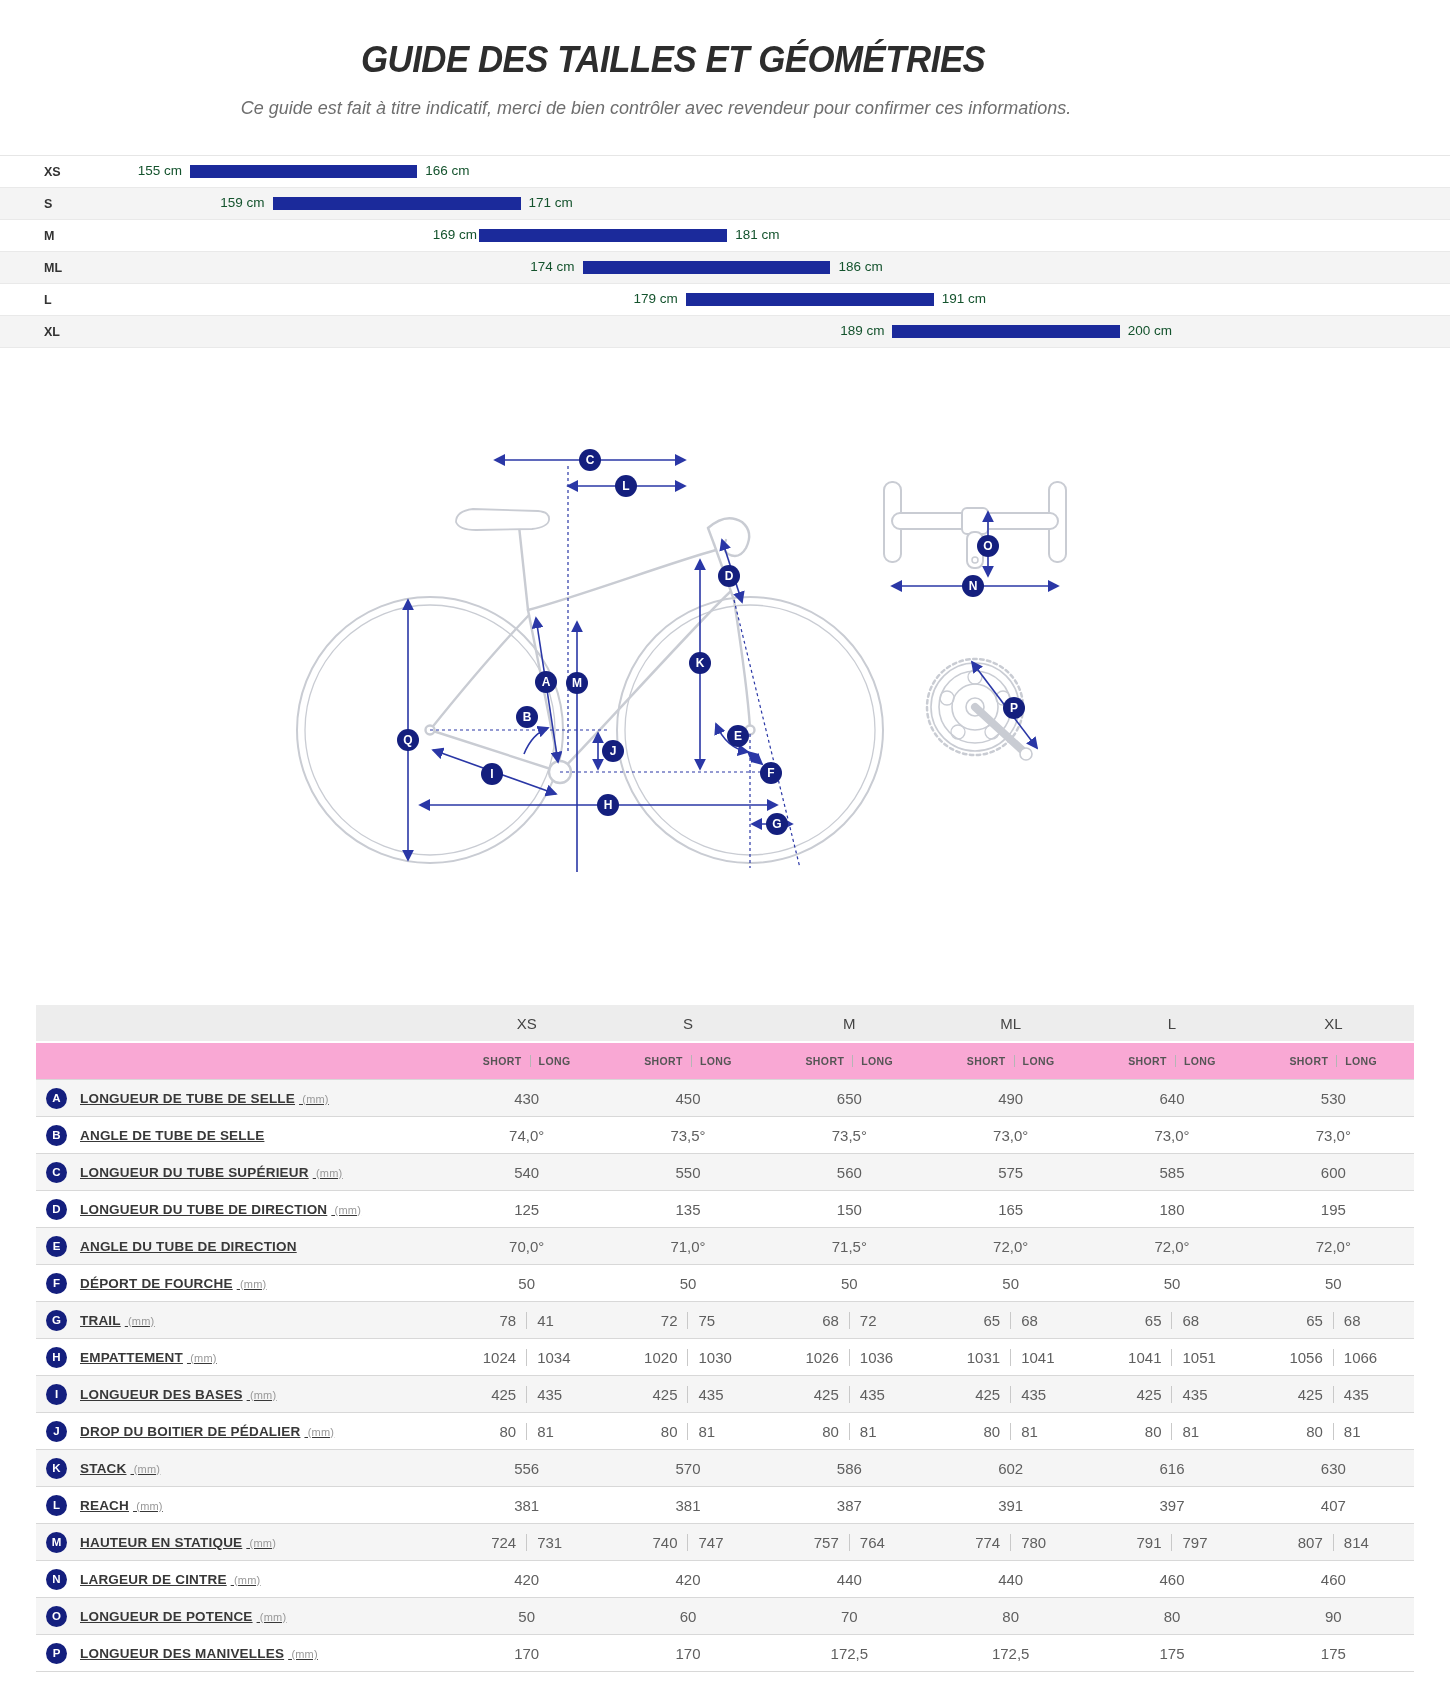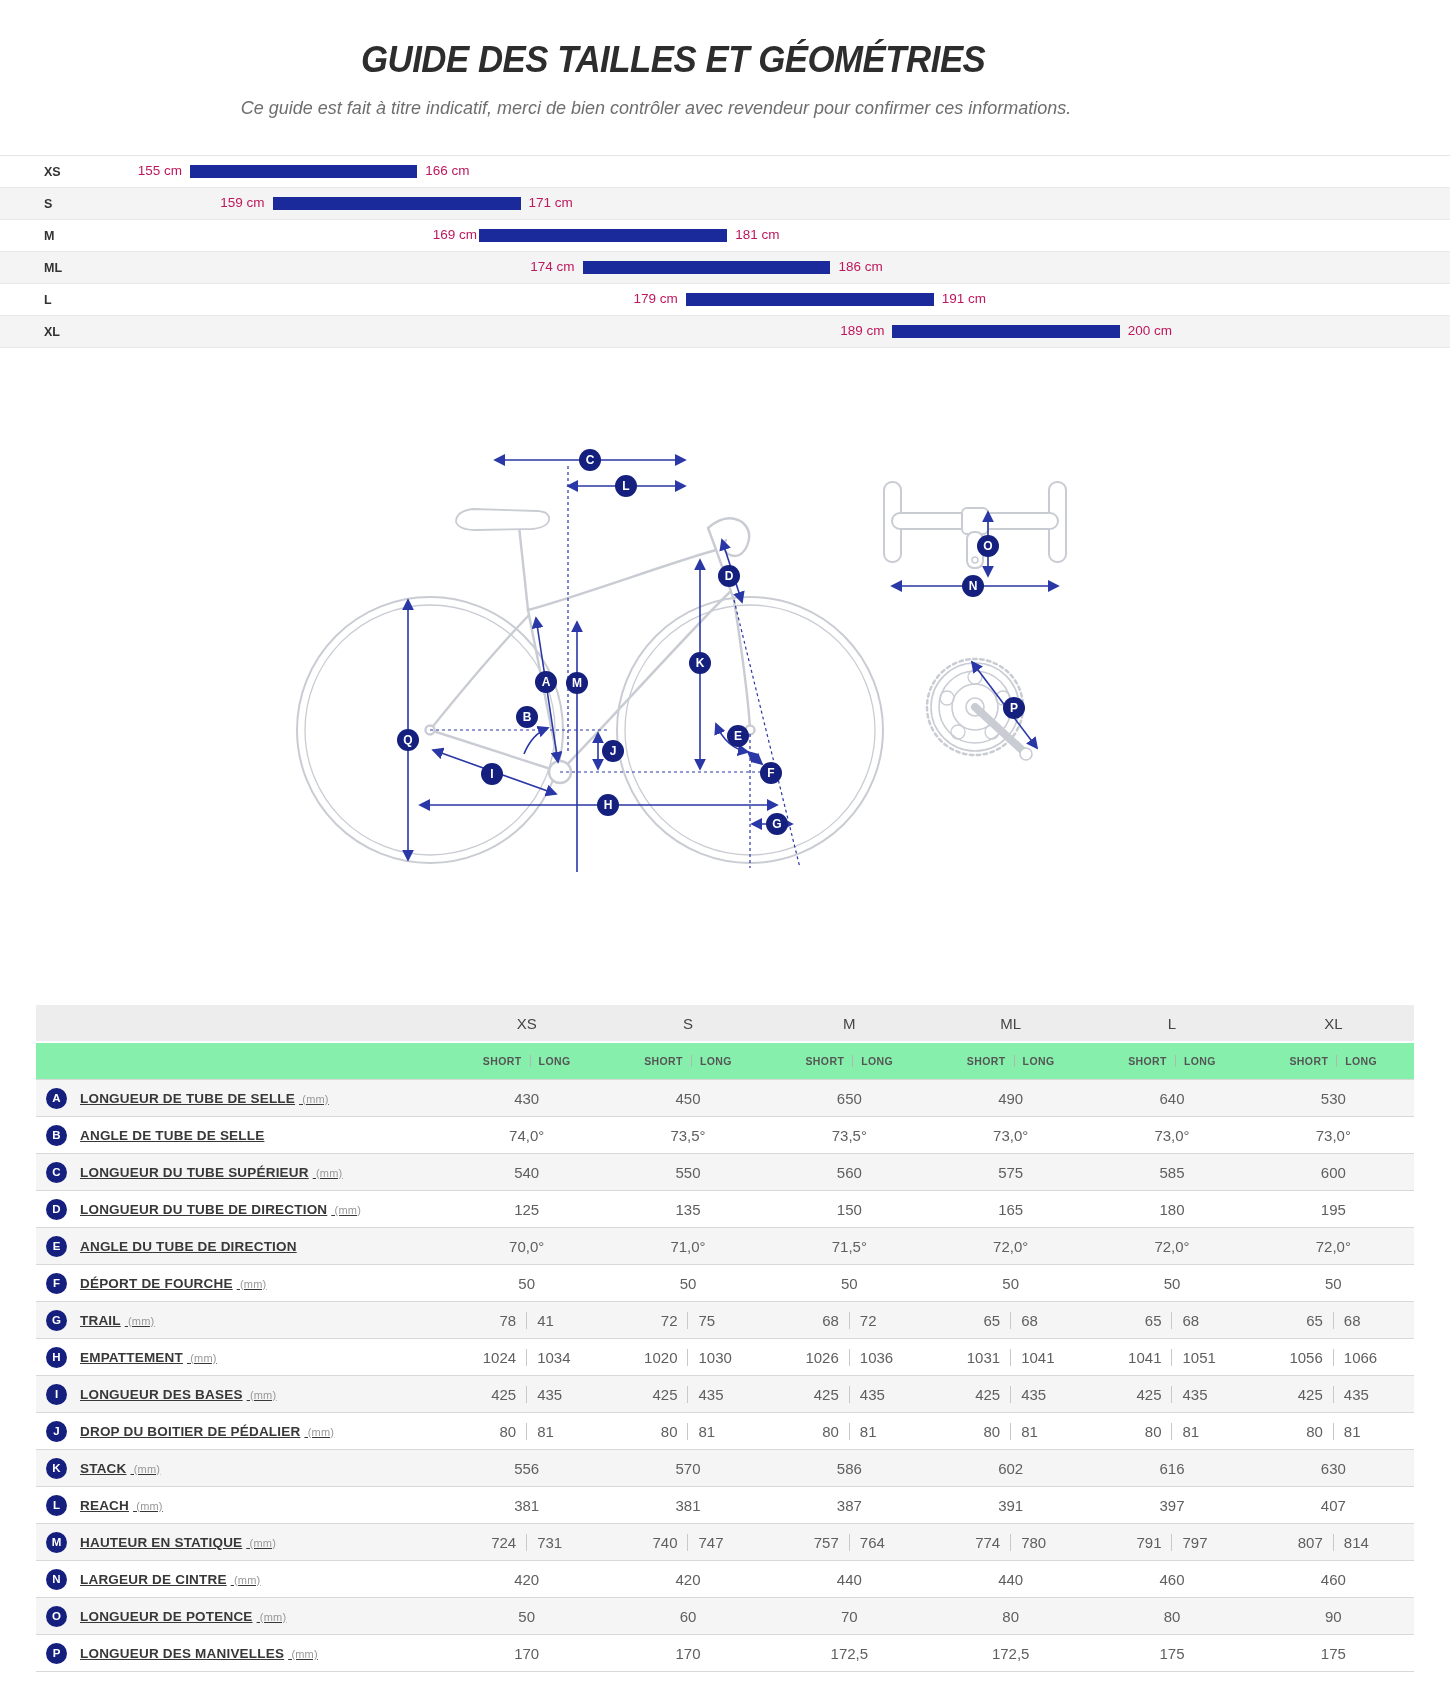--- a/index.html
+++ b/index.html
@@ -12,32 +12,32 @@
               color:#2d2d2d;letter-spacing:-.5px;transform:scaleX(.94);white-space:nowrap;}
   .subtitle-wrap{position:absolute;top:98px;left:36px;width:1240px;text-align:center;}
   .page-subtitle{font-size:18px;color:#6e6e6e;font-style:italic;}
 
   
   #size-chart{position:absolute;top:155px;left:0;width:1450px;border-top:1px solid #e6e6e6;}
   .size-row{position:relative;height:31px;border-bottom:1px solid #e9e9e9;}
   .size-row.alt{background:#f4f4f4;}
   .size-label{position:absolute;left:44px;top:9px;font-size:12.5px;font-weight:bold;color:#333;}
   .size-bar{position:absolute;top:9px;height:13px;background:#1b2a9b;}
-  .bar-min,.bar-max{position:absolute;top:7px;font-size:13.5px;color:#be185d;white-space:nowrap;}
+  .bar-min,.bar-max{position:absolute;top:7px;font-size:13.5px;color:#14532d;white-space:nowrap;}
   .bar-min{width:108px;text-align:right;}
 
   
   #diagram{position:absolute;top:420px;left:280px;width:800px;height:460px;}
 
   
   #geometry-table{position:absolute;top:1005px;left:36px;width:1378px;}
   .t-grid{display:grid;grid-template-columns:410px repeat(6,1fr);align-items:center;}
   .t-head1{height:36px;background:#ededed;margin-bottom:2px;}
   .t-head1 .col{ text-align:center;font-size:15px;color:#444;}
-  .t-head2{height:36px;background:#86efac;}
+  .t-head2{height:36px;background:#f9a8d4;}
   .t-head2 .col{display:flex;justify-content:center;align-items:center;gap:8px;
                 font-size:10.5px;font-weight:bold;color:#555;letter-spacing:.4px;}
   .pipe{width:1px;height:12px;background:#b5b5b5;}
   .t-row{height:36px;border-top:1px solid #d8d8d8;}
   .t-row:first-of-type{border-top:none;}
   .t-row.alt{background:#f5f5f5;}
   .t-row:last-of-type{border-bottom:1px solid #d8d8d8;}
   .label-cell{display:flex;align-items:center;padding-left:10px;}
   .letter-badge{flex:0 0 auto;width:21px;height:21px;border-radius:50%;background:#141f7e;
                 color:#fff;font-size:11.5px;font-weight:bold;display:flex;align-items:center;

